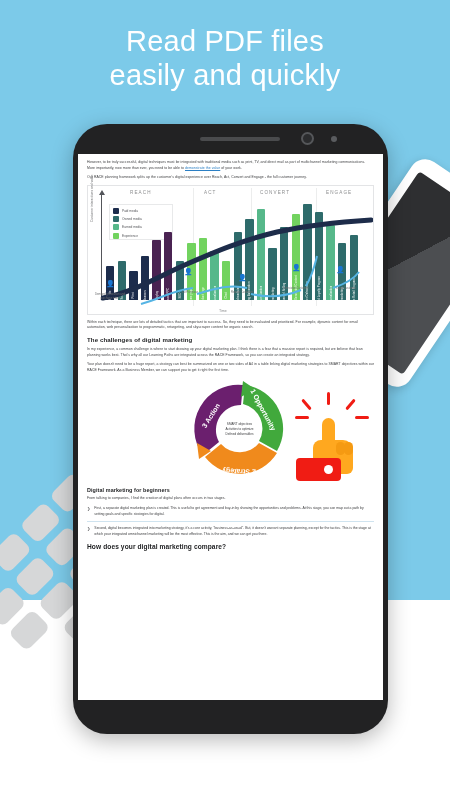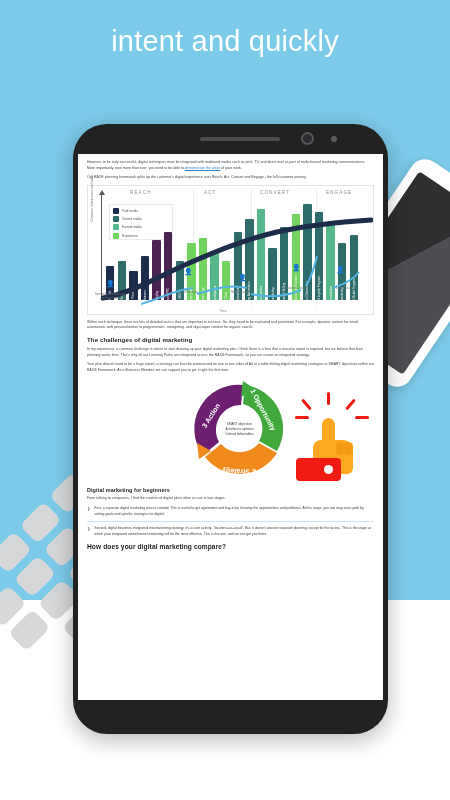--- a/index.html
+++ b/index.html
@@ -130,21 +130,22 @@
     <div class="tile" style="left:84px;top:136px;width:34px;height:26px;"></div>
     <div class="tile" style="left:126px;top:136px;width:34px;height:26px;"></div>
     <div class="tile" style="left:168px;top:136px;width:34px;height:26px;"></div>
     <div class="tile" style="left:210px;top:136px;width:34px;height:26px;"></div>
     <div class="tile" style="left:126px;top:170px;width:34px;height:26px;"></div>
     <div class="tile" style="left:168px;top:170px;width:34px;height:26px;"></div>
     <div class="tile" style="left:210px;top:170px;width:34px;height:26px;"></div>
   </div>
 
   <div class="headline">
-    <div>intent and quickly</div>
+    <div>Read PDF files</div>
+    <div>easily and quickly</div>
   </div>
 
   <div class="backphone">
     <div class="shine"></div>
 
   </div>
 
   <div class="phone">
     <div class="bezel-top">
       <div class="speaker"></div>

